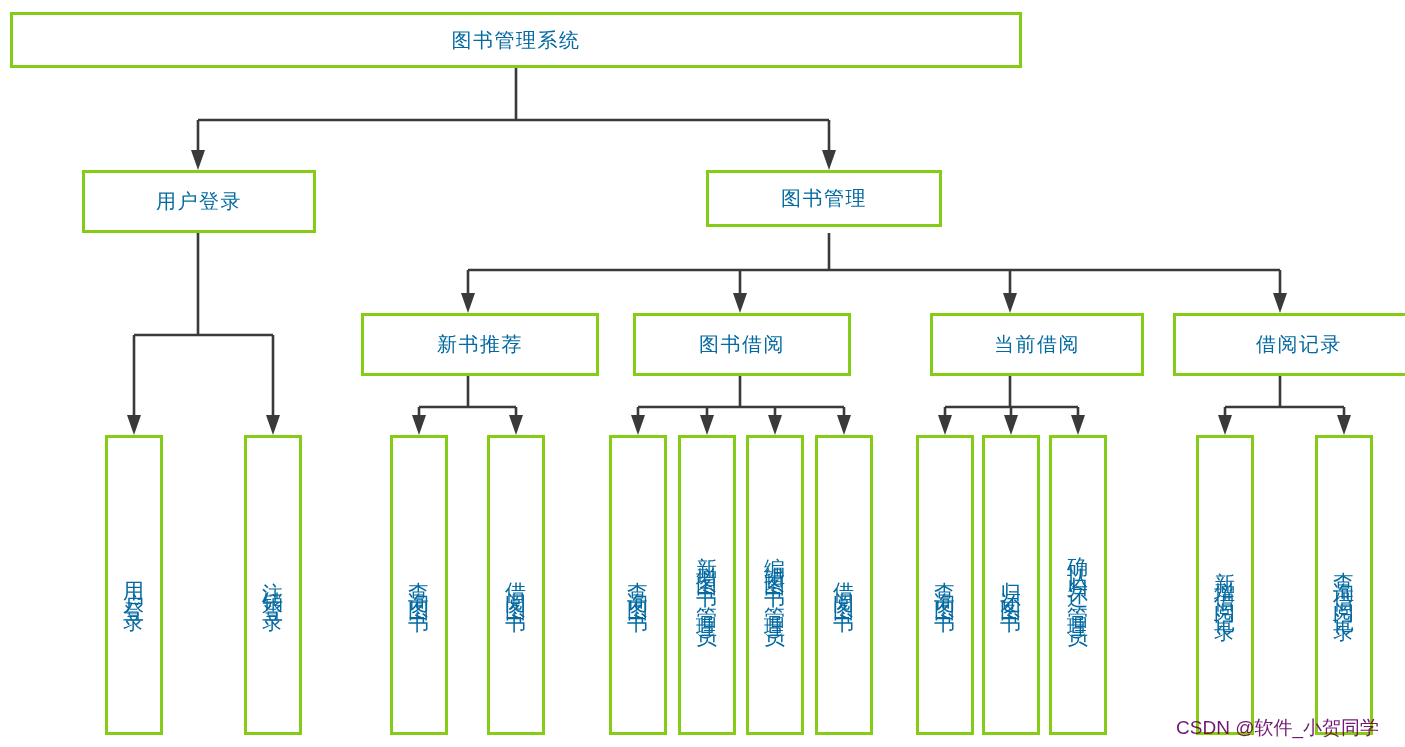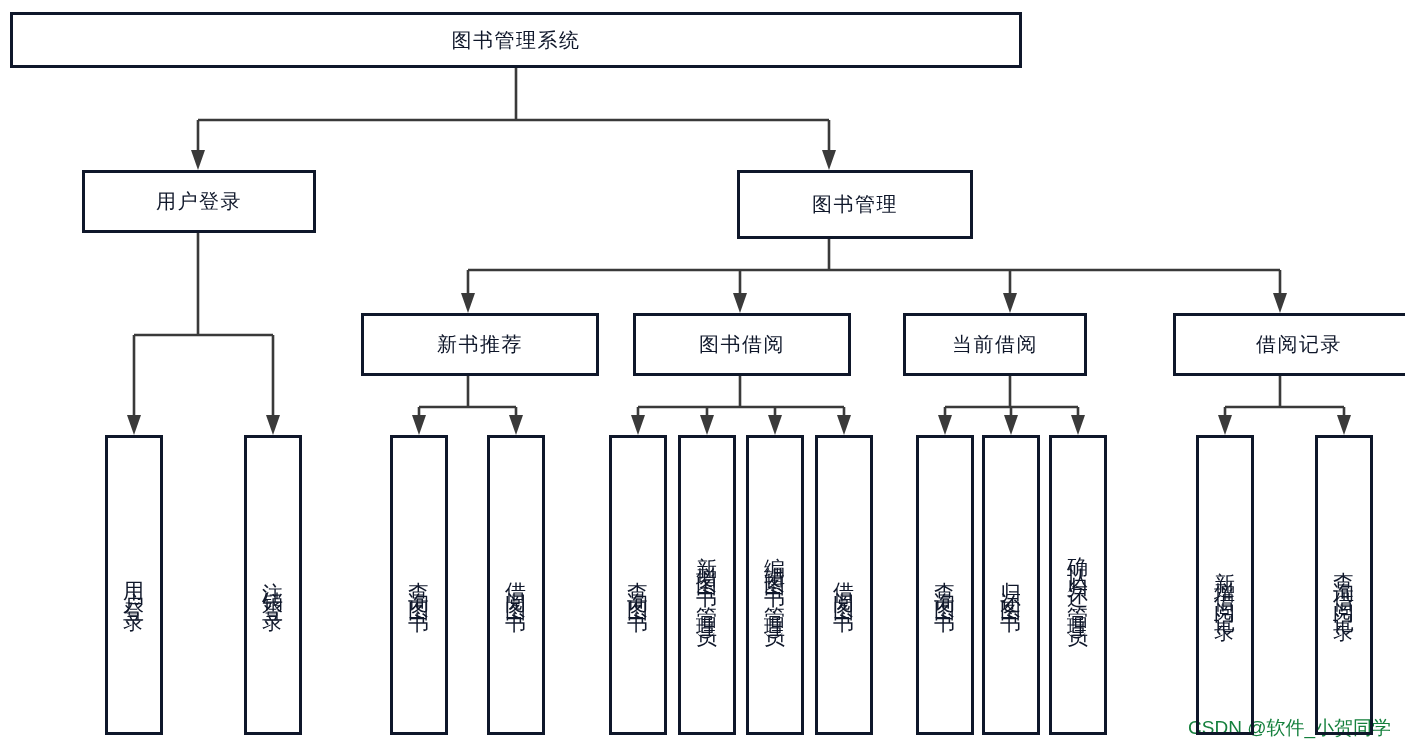--- a/index.html
+++ b/index.html
@@ -11,42 +11,42 @@
     height: 747px;
     background: #ffffff;
     overflow: hidden;
   }
   svg.edges { position: absolute; left: 0; top: 0; z-index: 1; }
   .edge-line { stroke: #3a3a3a; stroke-width: 2.6; fill: none; }
   .edge-arrow { fill: #3a3a3a; stroke: none; }
   .node {
     position: absolute;
     background: #ffffff;
-    border: 3px solid #0f172a;
+    border: 3px solid #84cc16;
     display: flex;
     align-items: center;
     justify-content: center;
     z-index: 2;
-    color: #0f172a;
+    color: #0369a1;
   }
   .node.h { font-size: 20px; letter-spacing: 1.5px; }
   .node.root { font-size: 20px; }
   .v-label {
     writing-mode: vertical-rl;
     letter-spacing: 10px;
     font-size: 21px;
     line-height: 1;
     text-align: center;
   }
   .watermark {
     position: absolute;
-    right: 14px;
+    right: 26px;
     top: 715px;
     z-index: 3;
-    color: #15803d;
+    color: #701a75;
     font-size: 19px;
     mix-blend-mode: darken;
     white-space: nowrap;
   }
 </style>
 </head>
 <body>
 
 <div class="canvas">
 
@@ -89,25 +89,25 @@
     <g>
       <path class="edge-line" d="M1280 376 L1280 407 M1225 407 L1344 407 M1225 407 L1225 425 M1344 407 L1344 425"></path>
       <polygon class="edge-arrow" points="1218,415 1232,415 1225,435"></polygon>
       <polygon class="edge-arrow" points="1337,415 1351,415 1344,435"></polygon>
     </g>
   </svg>
 
   <div class="node h root" style="left:10px; top:12px; width:1012px; height:56px">图书管理系统</div>
 
   <div class="node h" style="left:82px; top:170px; width:234px; height:63px">用户登录</div>
-  <div class="node h" style="left:737px; top:170px; width:236px; height:69px">图书管理</div>
+  <div class="node h" style="left:706px; top:170px; width:236px; height:57px">图书管理</div>
 
   <div class="node h" style="left:361px; top:313px; width:238px; height:63px">新书推荐</div>
   <div class="node h" style="left:633px; top:313px; width:218px; height:63px">图书借阅</div>
-  <div class="node h" style="left:903px; top:313px; width:184px; height:63px">当前借阅</div>
+  <div class="node h" style="left:930px; top:313px; width:214px; height:63px">当前借阅</div>
   <div class="node h" style="left:1173px; top:313px; width:252px; height:63px">借阅记录</div>
 
   <div class="node v" style="left:105px; top:435px; width:58px; height:300px">
     <span class="v-label">用户登录</span>
   </div>
   <div class="node v" style="left:244px; top:435px; width:58px; height:300px">
     <span class="v-label">注销登录</span>
   </div>
 
   <div class="node v" style="left:390px; top:435px; width:58px; height:300px">

